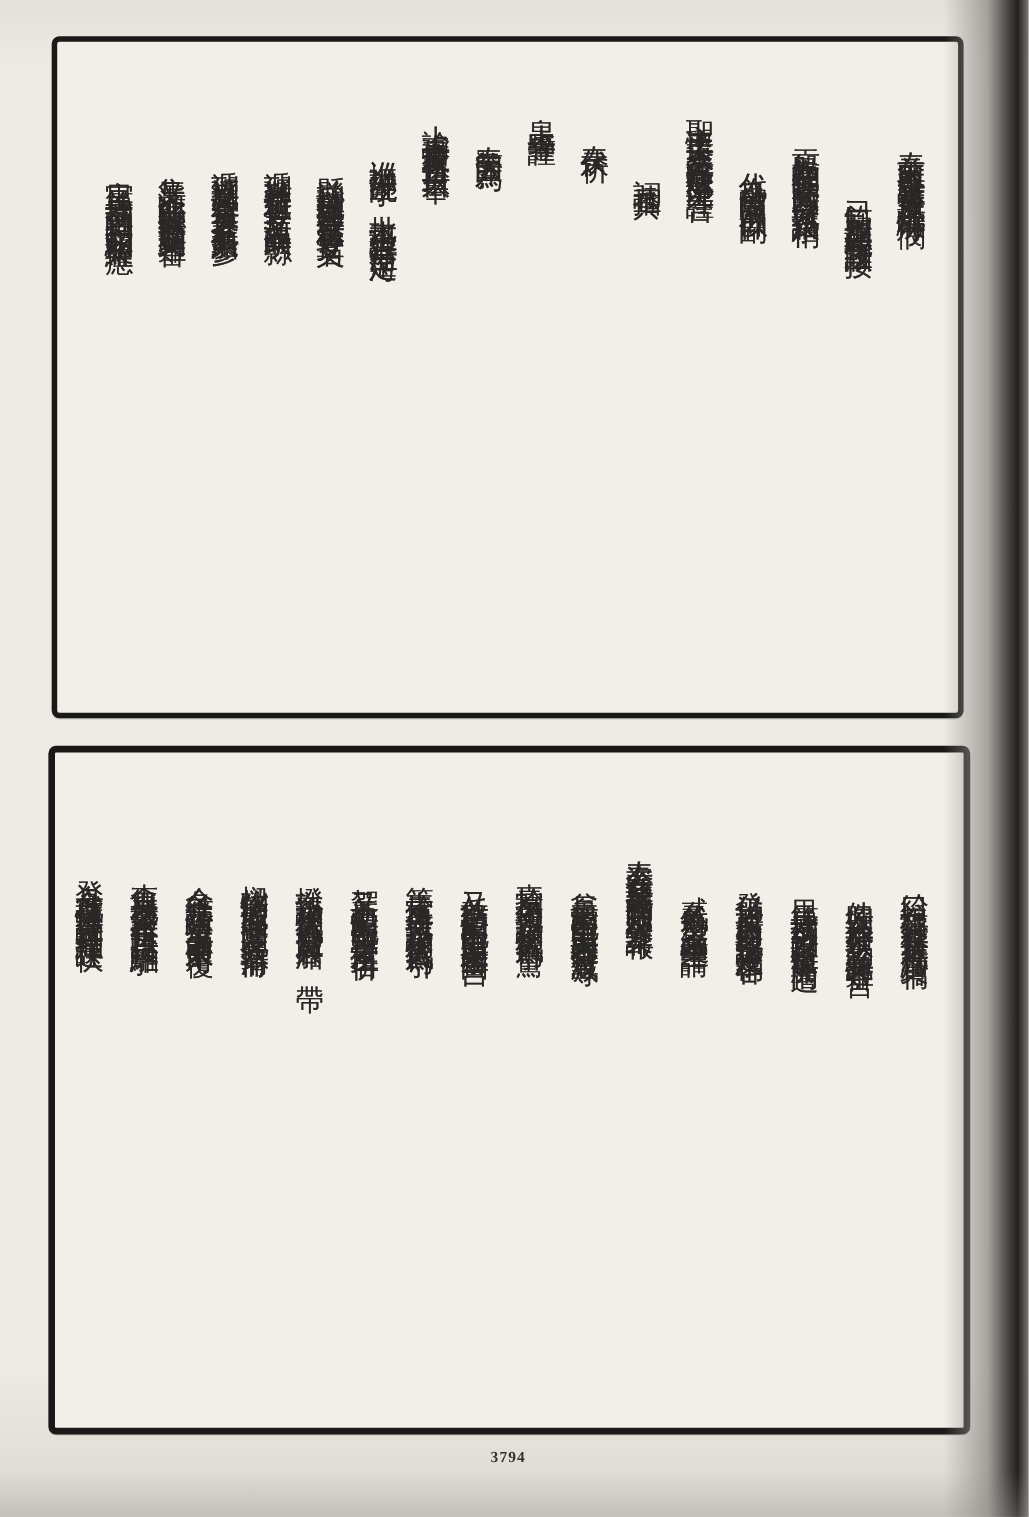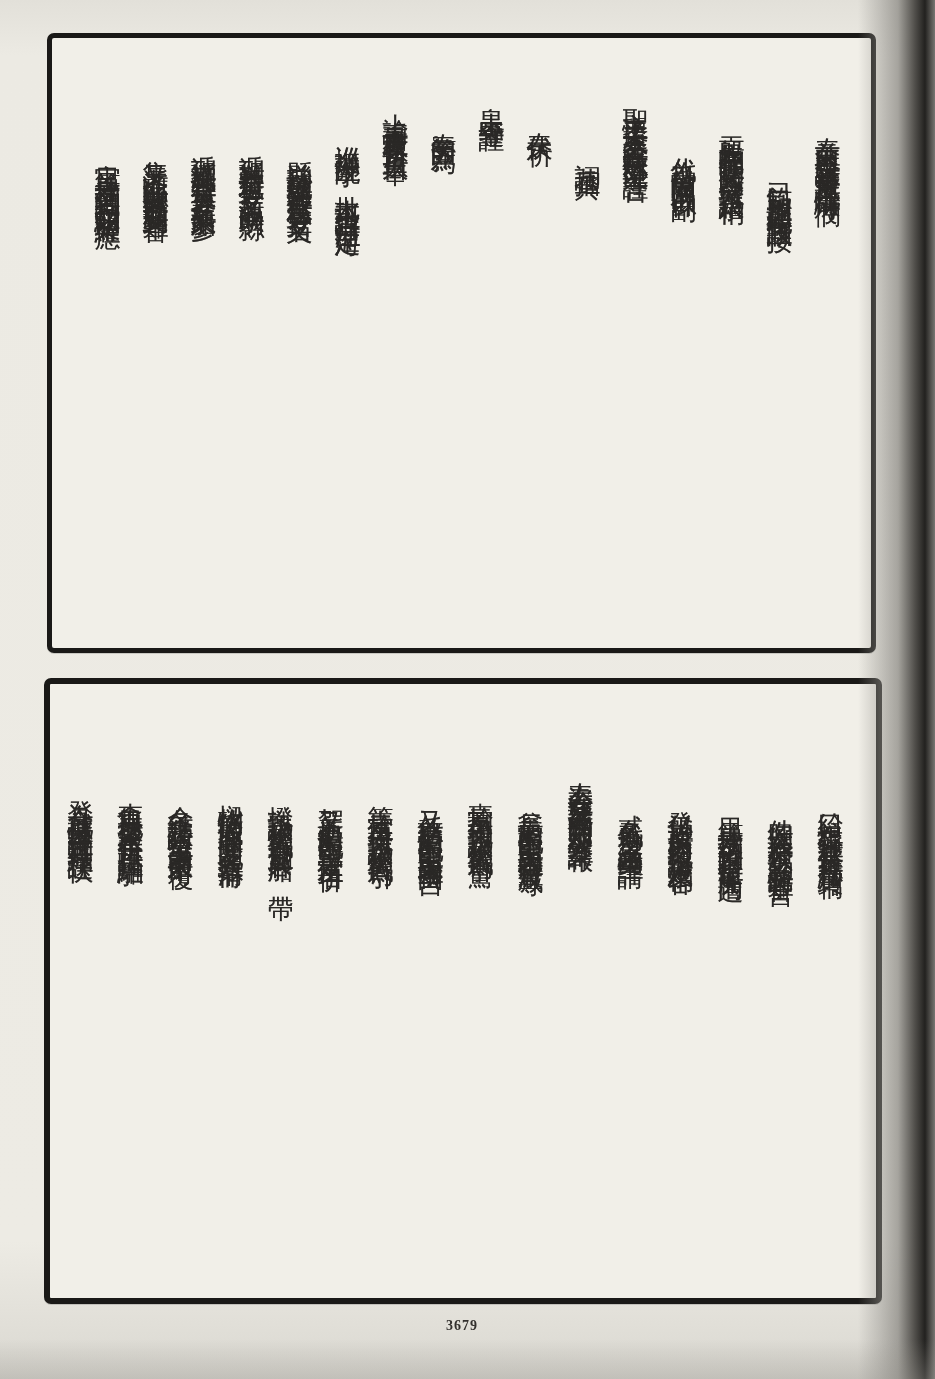--- a/index.html
+++ b/index.html
@@ -114,18 +114,18 @@
       <div class="col" style="right: 432px; top: 106px;">又任憨昌壹船內配宮里案內難番國吉</div>
       <div class="col" style="right: 482px; top: 101px;">等壹拾伍名併撥熟諳水梢貳名代為引</div>
       <div class="col" style="right: 532px; top: 103px;">駕又新垣壹船內配宮里等壹拾伍名併</div>
       <div class="col" style="right: 582px; top: 101px;">撥熟諳水梢貳名代為引駕其各船□帶</div>
       <div class="col" style="right: 632px; top: 100px;">樑物仍裝儎回取造回國花名人數清冊</div>
       <div class="col" style="right: 682px; top: 101px;">全各結詳請給咨遣發等由前來本司覆</div>
       <div class="col" style="right: 732px; top: 98px;">查無異現據呈報本年伍月拾陸日離馹</div>
       <div class="col" style="right: 782px; top: 95px;">登舟合就據情轉詳全送到冊結詳送伏</div>
     </div>
 
-  <div class="page-number">3679</div>
+  <div class="page-number">3794</div>
 
   <div class="spine-shadow"></div>
 
   <div class="bottom-fade"></div>
 </div>
 
 </body></html>

